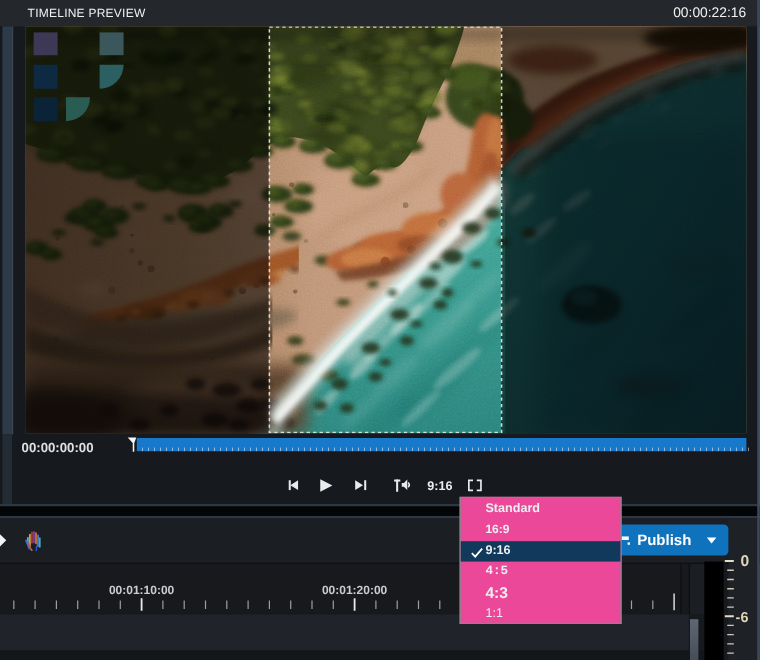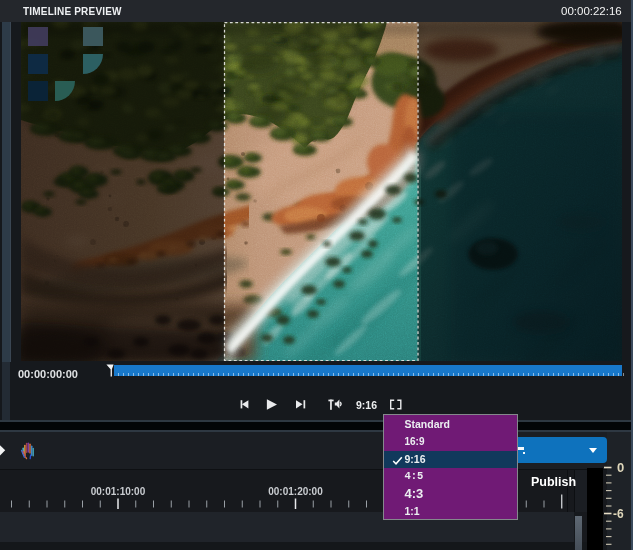--- a/index.html
+++ b/index.html
@@ -1,20 +1,20 @@
 <!DOCTYPE html>
 <html><head><meta charset="utf-8"><style>
   html,body{margin:0;padding:0;}
   body{width:633px;height:550px;background:#16191d;font-family:"Liberation Sans",sans-serif;position:relative;overflow:hidden;}
   .abs{position:absolute;}
 </style></head>
 <body>
 
 <div class="abs" style="left:0;top:0;width:633px;height:22px;background:#24272c;"></div>
-<div class="abs" style="left:23px;top:6px;font-size:10px;font-weight:bold;color:#eef0f2;letter-spacing:0.2px;text-align:center;">TIMELINE PREVIEW</div>
+<div class="abs" style="left:23px;top:6px;font-size:10px;font-weight:normal;color:#eef0f2;letter-spacing:0.2px;text-align:center;">TIMELINE PREVIEW</div>
 <div class="abs" style="left:561px;top:5px;font-size:11.5px;color:#f2f2f2;text-align:center;">00:00:22:16</div>
 
 <div class="abs" style="left:0;top:22px;width:2px;height:398px;background:#15181c;"></div>
 <div class="abs" style="left:2px;top:22px;width:8px;height:340px;background:#2d3b48;"></div>
 <div class="abs" style="left:2px;top:362px;width:8px;height:58px;background:#232b34;"></div>
 <div class="abs" style="left:10px;top:22px;width:1px;height:340px;background:#3a4653;"></div>
 
 <div class="abs" id="videobox" style="left:21px;top:22px;width:601px;height:339px;background:#333;">
 <svg width="601" height="339" viewBox="0 0 601 339">
 <defs>
@@ -717,27 +717,27 @@
     <line x1="3" y1="89.3" x2="8.5" y2="89.3"></line>
   </g>
   <text x="14" y="17" font-size="13" font-weight="bold" fill="#ded6ba">0</text>
   <text x="10" y="63" font-size="12" font-weight="bold" fill="#ded6ba">-6</text>
 </svg>
 <div class="abs" style="left:631px;top:0px;width:2px;height:550px;background:#3a4a5c;"></div>
 
 <div class="abs" style="left:503px;top:436.5px;width:104px;height:26px;background:#0e72bd;border-radius:4px;"></div>
 <div class="abs" style="left:517px;top:447px;width:7px;height:2.5px;background:#fff;opacity:0.95;"></div>
 <div class="abs" style="left:522.5px;top:451.5px;width:2.5px;height:2.5px;background:#fff;opacity:0.95;"></div>
-<div class="abs" style="left:531px;top:443px;font-size:12.5px;font-weight:bold;color:#fff;margin-top:32px;">Publish</div>
+<div class="abs" style="left:531px;top:443px;font-size:12.5px;font-weight:bold;color:#fff;">Publish</div>
 <div class="abs" style="left:588.5px;top:447.5px;width:0;height:0;border-left:4px solid transparent;border-right:4px solid transparent;border-top:5px solid #fff;"></div>
 
-<div class="abs" style="left:382.5px;top:413.5px;width:135.5px;height:106.5px;background:#701a75;border:1.5px solid #85888c;box-sizing:border-box;">
+<div class="abs" style="left:382.5px;top:413.5px;width:135.5px;height:106.5px;background:#ec4899;border:1.5px solid #85888c;box-sizing:border-box;">
   <div style="position:absolute;left:0;top:36.3px;width:100%;height:17.4px;background:#11395c;"></div>
   <div style="position:absolute;left:21px;top:1.2px;height:17.4px;line-height:17.4px;font-size:10.5px;font-weight:bold;color:#eceff1;">Standard</div>
   <div style="position:absolute;left:21px;top:18.6px;height:17.4px;line-height:17.4px;font-size:10px;font-weight:bold;color:#eceff1;">16:9</div>
   <div style="position:absolute;left:21px;top:36px;height:17.4px;line-height:17.4px;font-size:10.5px;font-weight:bold;color:#eceff1;">9:16</div>
   <div style="position:absolute;left:21px;top:53.4px;height:17.4px;line-height:17.4px;font-size:10.5px;font-weight:bold;color:#eceff1;font-family:Liberation Mono, monospace;">4:5</div>
   <div style="position:absolute;left:21px;top:70.8px;height:17.4px;line-height:17.4px;font-size:13px;font-weight:bold;color:#eceff1;">4:3</div>
-  <div style="position:absolute;left:21px;top:88.2px;height:17.4px;line-height:17.4px;font-size:10.5px;font-weight:bold;color:#eceff1;">1:1</div>
+  <div style="position:absolute;left:21px;top:88.2px;height:17.4px;line-height:17.4px;font-size:10.5px;font-weight:normal;color:#eceff1;">1:1</div>
   <svg style="position:absolute;left:8px;top:40px;" width="11" height="11" viewBox="0 0 11 11">
       <path d="M1.2,6 L4,8.8 L9.8,2.2" stroke="#fff" stroke-width="1.5" fill="none"></path>
     </svg>
 </div>
 
 </body></html>

